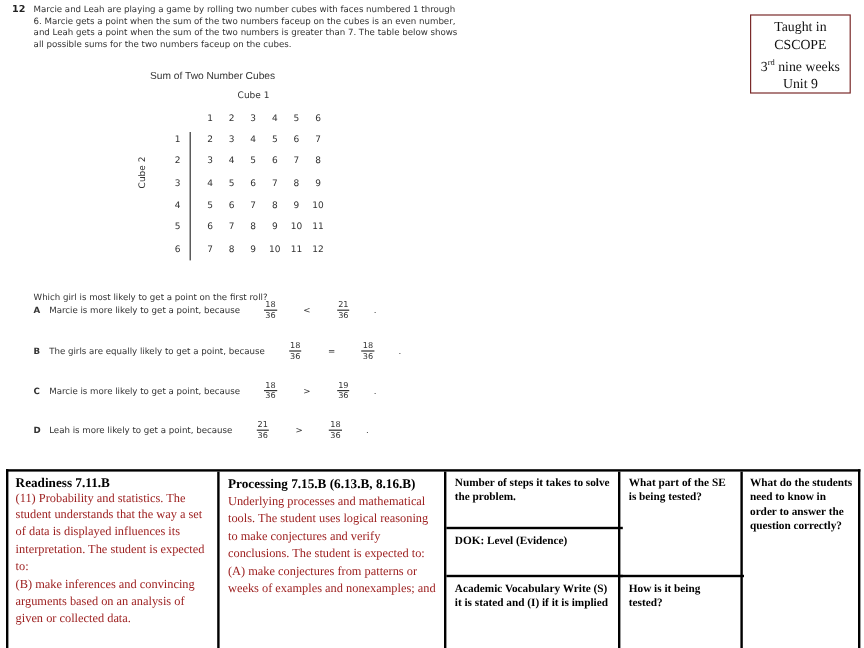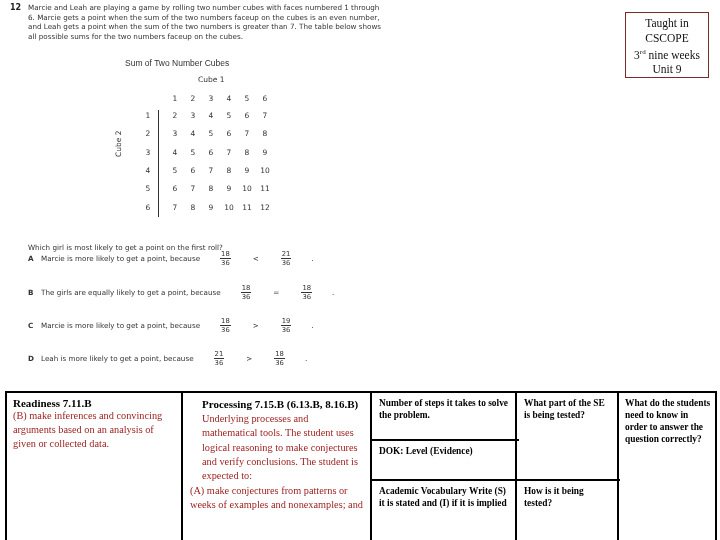--- a/index.html
+++ b/index.html
@@ -162,26 +162,27 @@
   <div>Taught in</div>
   <div>CSCOPE</div>
   <div><span>3</span><sup>rd</sup><span> nine weeks</span></div>
   <div>Unit 9</div>
 </div>
 
 <div class="grid">
   <div class="col c1">
     <div class="hdrb">Readiness  7.11.B</div>
     <div class="red">
+      <p>(11)  Probability and statistics. The student understands that the way a set of data is displayed influences its interpretation. The student is expected to:</p>
       <p>(B)  make inferences and convincing arguments based on an analysis of given or collected data.</p>
     </div>
   </div>
   <div class="col sep c2">
     <div class="red">
-      <p style="margin:0 0 1px 12px"><span class="hdrb" style="line-height:14px">Processing  7.15.B  (6.13.B, 8.16.B)</span><span> Underlying processes and mathematical tools. The student uses logical reasoning to make conjectures and verify conclusions. The student is expected to:</span></p>
+      <p style="margin:0 0 1px 0"><span class="hdrb" style="line-height:14px">Processing  7.15.B  (6.13.B, 8.16.B)</span><span> Underlying processes and mathematical tools. The student uses logical reasoning to make conjectures and verify conclusions. The student is expected to:</span></p>
       <p>(A)  make conjectures from patterns or weeks of examples and nonexamples; and</p>
     </div>
   </div>
   <div class="col sep c3">
     <div class="subcell boldsm" style="top:0;height:45px">Number of steps it takes to solve the problem.</div>
     <div class="subcell boldsm hline" style="top:46px;height:42px">DOK: Level (Evidence)</div>
     <div class="subcell boldsm hline" style="top:86px;height:80px">Academic Vocabulary Write (S) it is  stated and (I) if it is implied</div>
   </div>
   <div class="col sep c4">
     <div class="subcell boldsm" style="top:0;height:87px">What part of the SE is being tested?</div>

